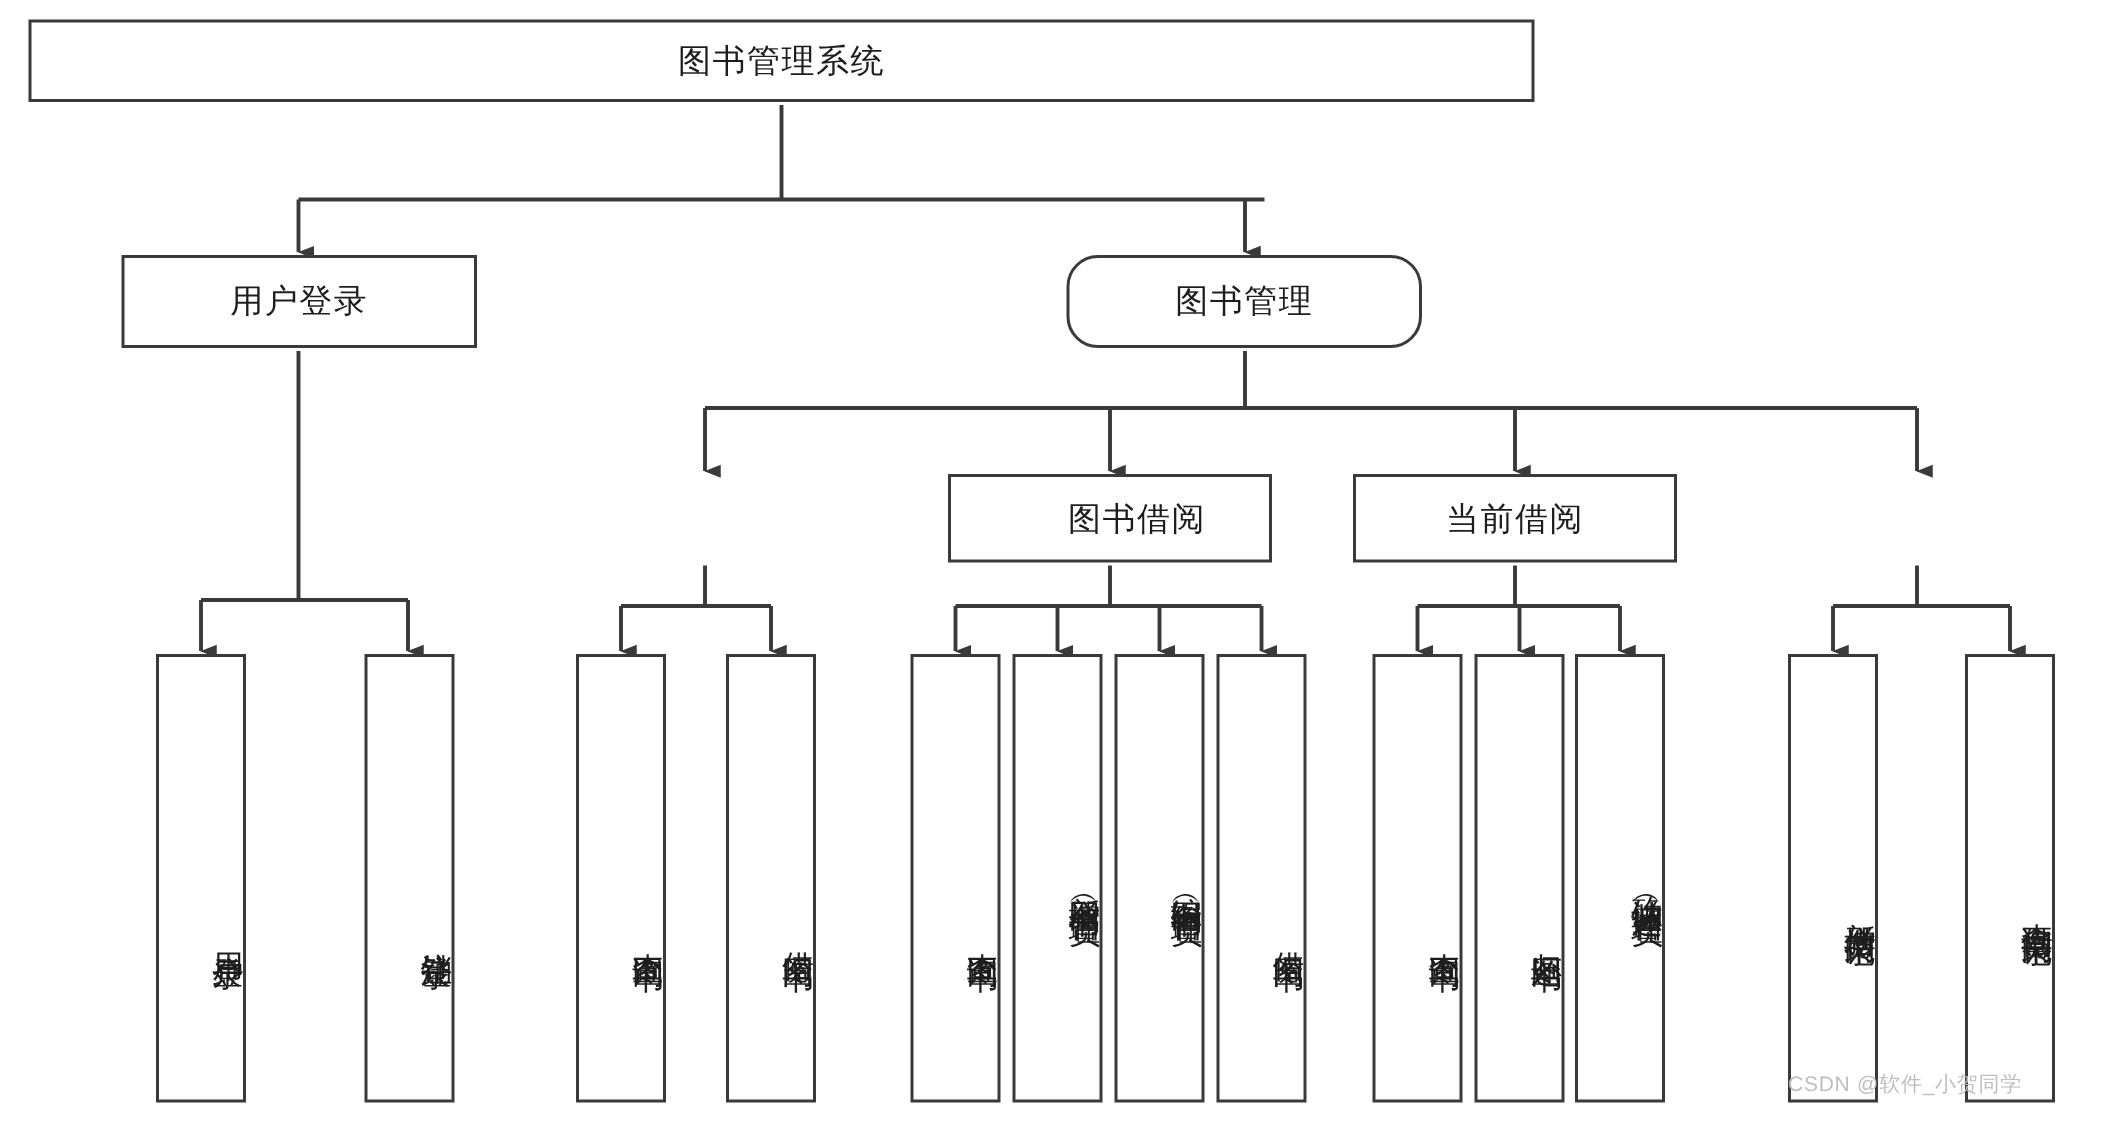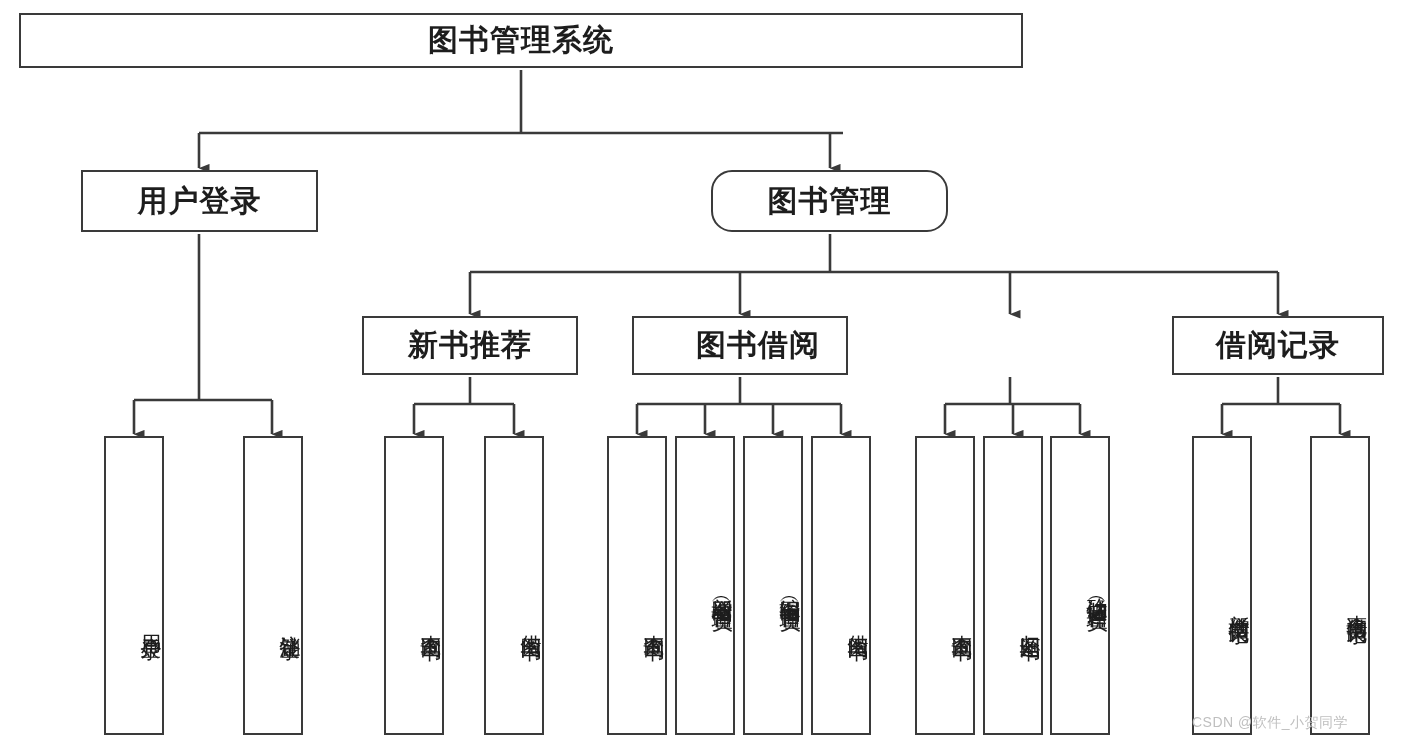--- a/index.html
+++ b/index.html
@@ -14,21 +14,21 @@
   .node{
     position:absolute;
     box-sizing:border-box;
     background:#ffffff;
     border:2.5px solid #3a3a3a;
     display:flex;
     align-items:center;
     justify-content:center;
     color:#1d1d1d;
   }
-  .node.horiz{font-size:30px;letter-spacing:1px;font-weight:bold;}
+  .node.horiz{font-size:22px;letter-spacing:1px;}
   .node.vert{
     writing-mode:vertical-rl;
     text-orientation:upright;
     font-size:21px;
     letter-spacing:2px;
     align-items:flex-start;
     justify-content:center;
     padding-top:24px;
     line-height:1.05;
   }
@@ -102,28 +102,25 @@
     <span>图书管理系统</span>
   </div>
 
   <div class="node horiz" style="left:81px;top:170px;width:237px;height:62px;">
     <span>用户登录</span>
   </div>
   <div class="node horiz" style="left:711px;top:170px;width:237px;height:62px;border-radius:21px;">
     <span>图书管理</span>
   </div>
 
-  <div class="node horiz" style="left:362px;top:316px;width:216px;height:59px;">
-    <span>新书推荐</span>
-  </div>
   <div class="node horiz" style="left:632px;top:316px;width:216px;height:59px;padding-left:36px;">
     <span>图书借阅</span>
   </div>
-  <div class="node horiz" style="left:1172px;top:316px;width:212px;height:59px;">
-    <span>借阅记录</span>
+  <div class="node horiz" style="left:902px;top:316px;width:216px;height:59px;">
+    <span>当前借阅</span>
   </div>
 
   <div class="node vert" style="left:104px;top:436px;width:60px;height:299px;padding-top:72px;">
     <span>用户登录</span>
   </div>
   <div class="node vert" style="left:243px;top:436px;width:60px;height:299px;padding-top:72px;">
     <span>注销登录</span>
   </div>
 
   <div class="node vert" style="left:384px;top:436px;width:60px;height:299px;padding-top:72px;">

